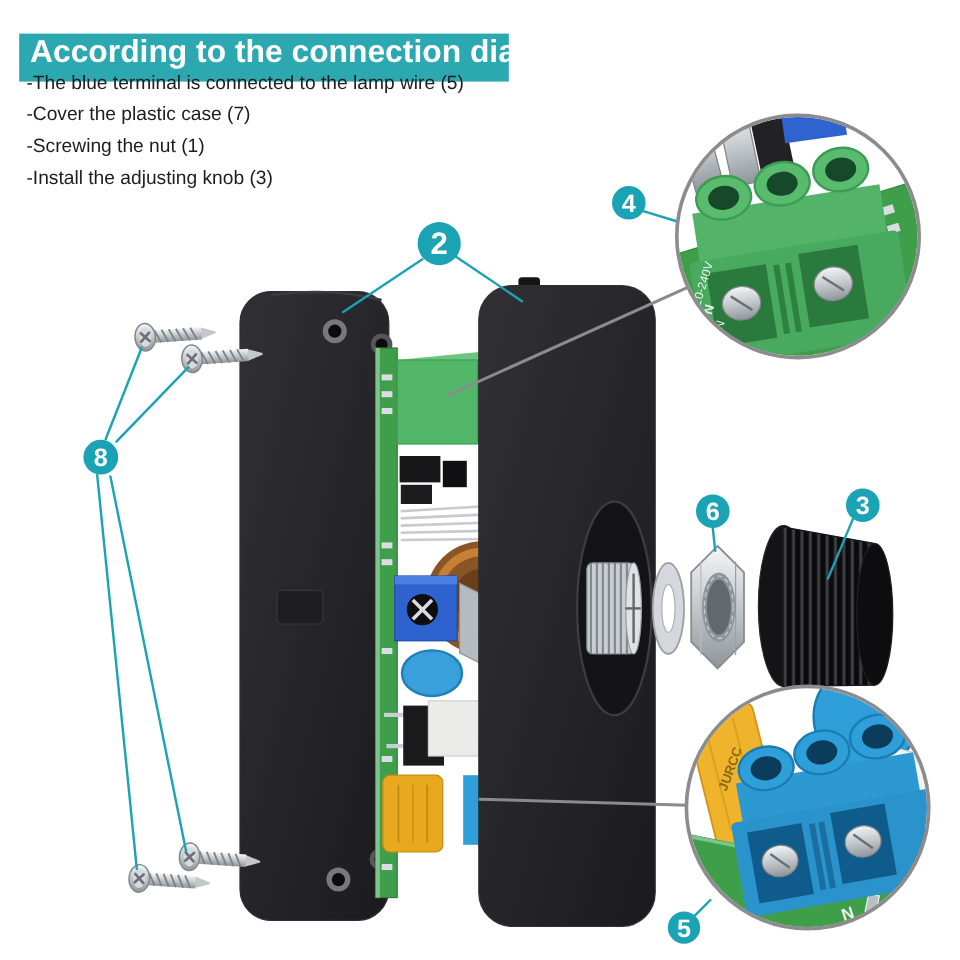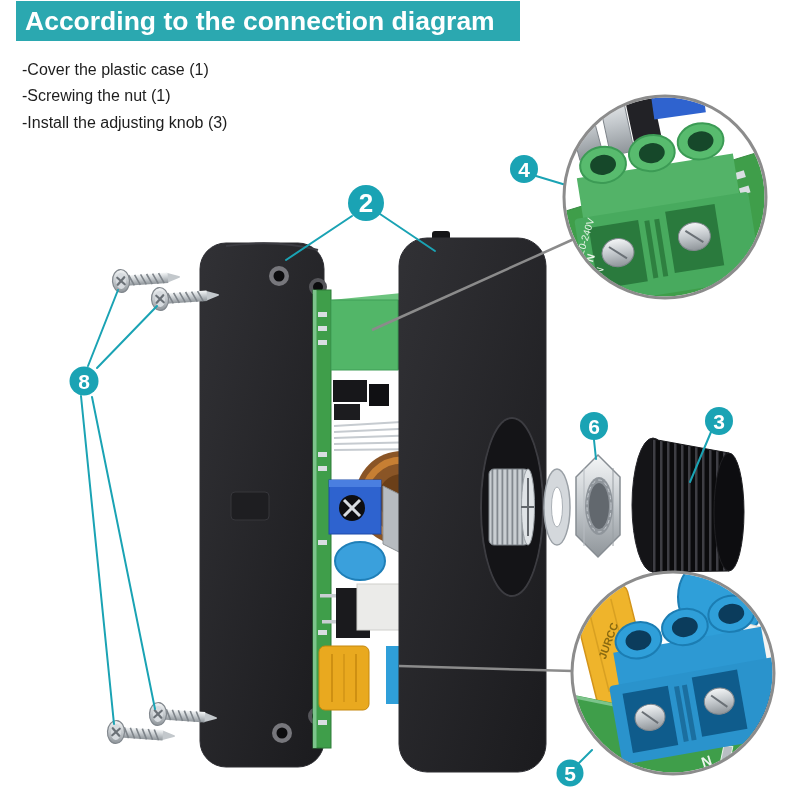--- a/index.html
+++ b/index.html
@@ -1,37 +1,38 @@
 <!DOCTYPE html>
 <html><head>
 <meta charset="utf-8">
 <style>
   html,body{margin:0;padding:0;background:#ffffff;}
   .page{position:relative;width:800px;height:800px;background:#ffffff;overflow:hidden;
         font-family:"Liberation Sans",sans-serif;}
-  .banner{position:absolute;left:16px;top:1px;width:504px;height:40px;background:#2BA8B0;
-          display:flex;align-items:center;padding:0;box-sizing:border-box;}
+  .banner{position:absolute;left:16px;top:28px;width:408px;height:40px;background:#2BA8B0;
+          display:flex;align-items:flex-start;padding:0;box-sizing:border-box;}
   .banner h1{margin:0 0 0 9px;color:#ffffff;font-size:26.5px;font-weight:bold;white-space:nowrap;letter-spacing:0;}
   .instructions{position:absolute;left:22px;top:57px;margin:0;padding:0;list-style:none;}
   .instructions li{font-size:16px;line-height:26.3px;color:#1d1d1d;white-space:nowrap;}
   svg.diagram{position:absolute;left:0;top:0;}
   .badge-text{fill:#ffffff;font-weight:bold;text-anchor:middle;font-family:"Liberation Sans",sans-serif;}
   .silk{fill:#eaf5ea;font-family:"Liberation Sans",sans-serif;}
 </style>
 </head>
 <body>
 
 <div class="page">
 
   <div class="banner">
     <h1>According to the connection diagram</h1>
   </div>
 
   <ul class="instructions">
-    <li>-Cover the plastic case (1)</li>
+    <li>-The blue terminal is connected to the lamp wire (5)</li>
+    <li>-Cover the plastic case (7)</li>
     <li>-Screwing the nut (1)</li>
     <li>-Install the adjusting knob (3)</li>
   </ul>
 
   <svg class="diagram" width="800" height="800" viewBox="0 0 800 800">
     <defs>
       <linearGradient id="silverG" x1="0" y1="0" x2="0" y2="1">
         <stop offset="0" stop-color="#f4f6f7"></stop>
           <stop offset="0.5" stop-color="#c3c8cc"></stop>
           <stop offset="1" stop-color="#8f959a"></stop>

